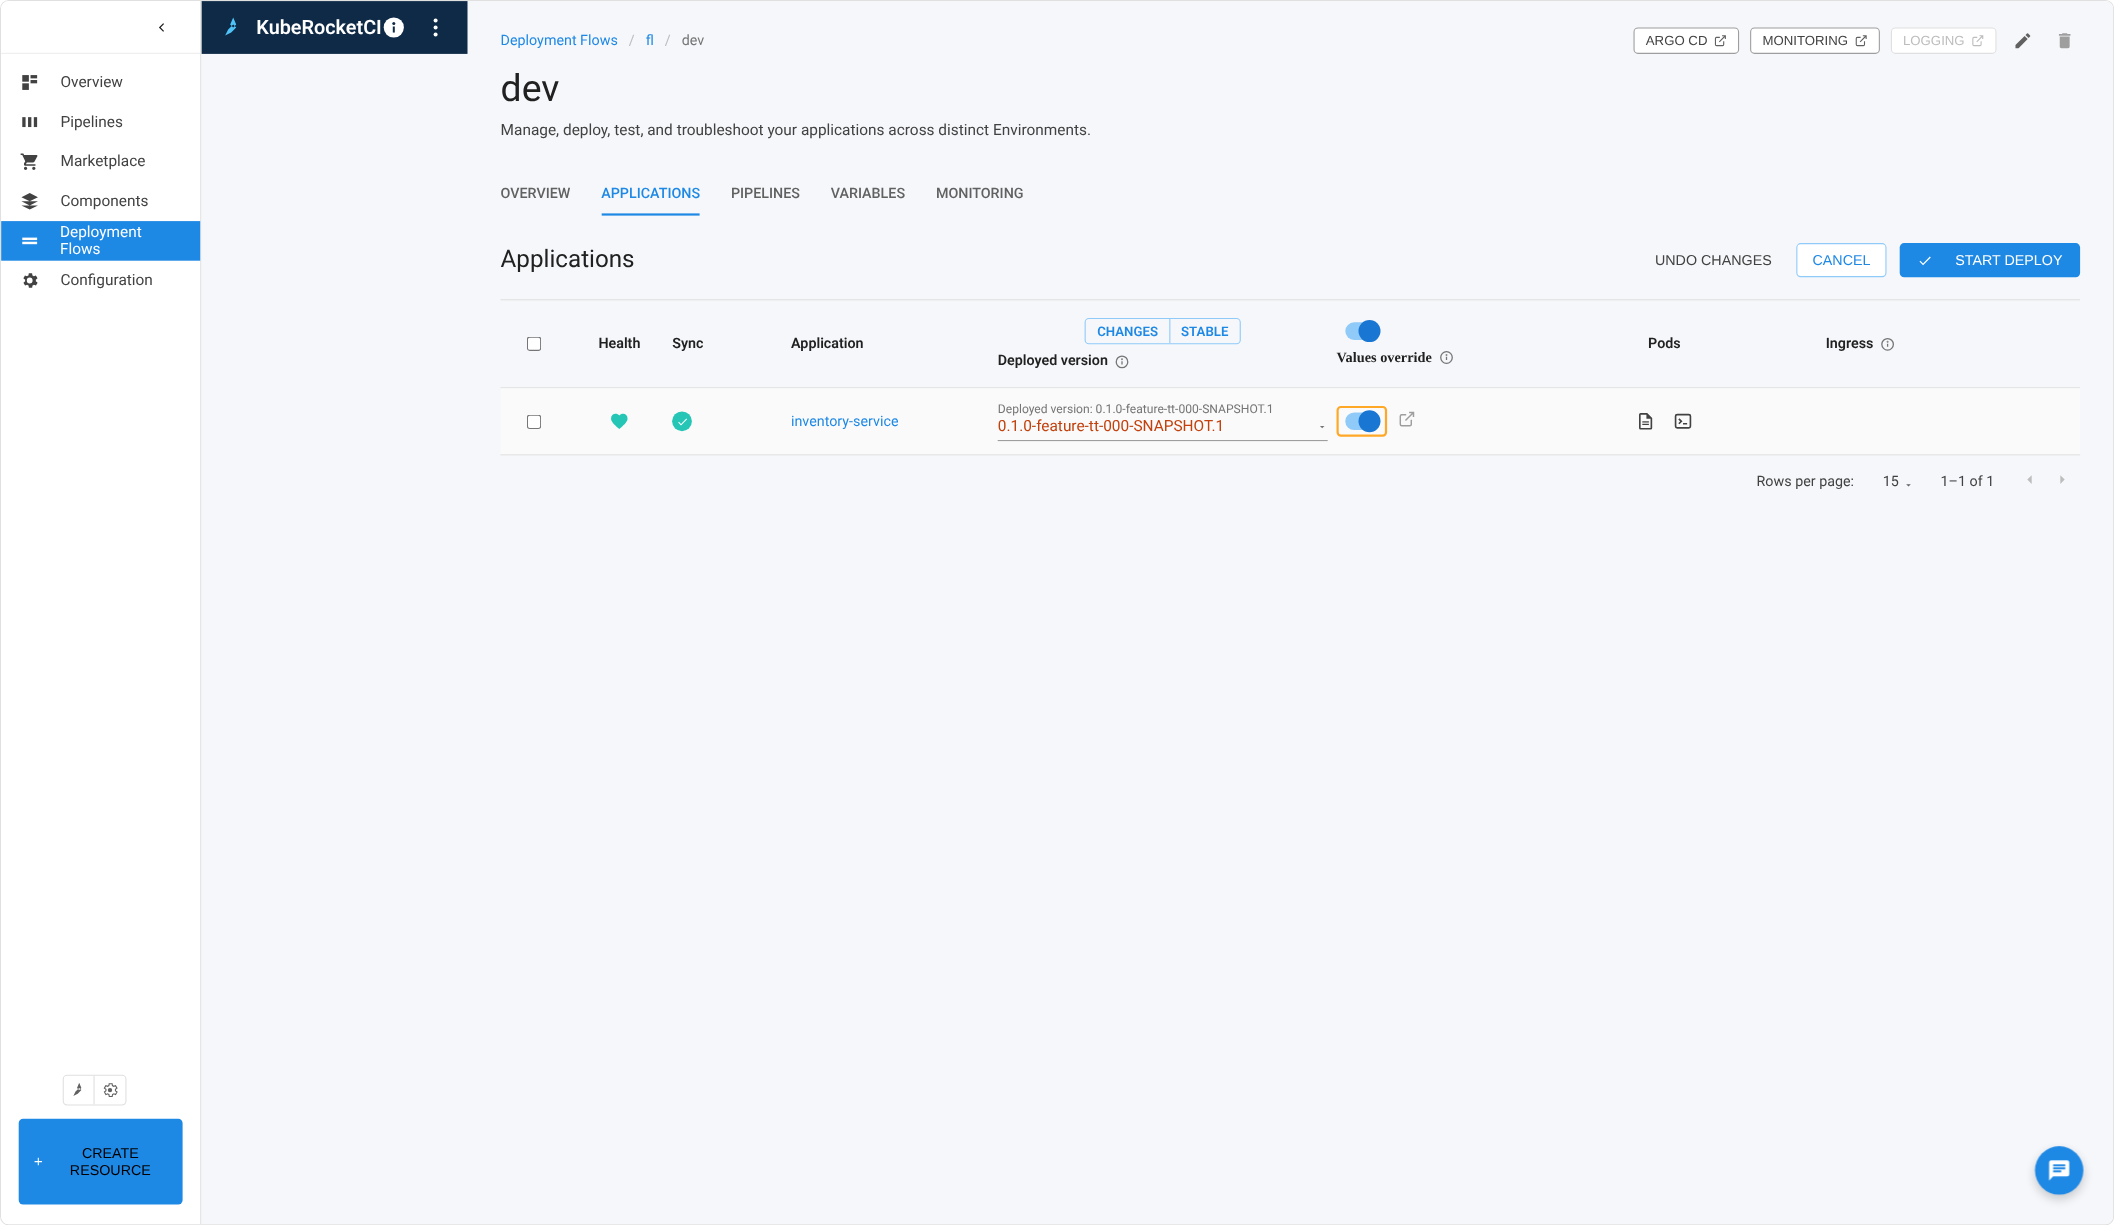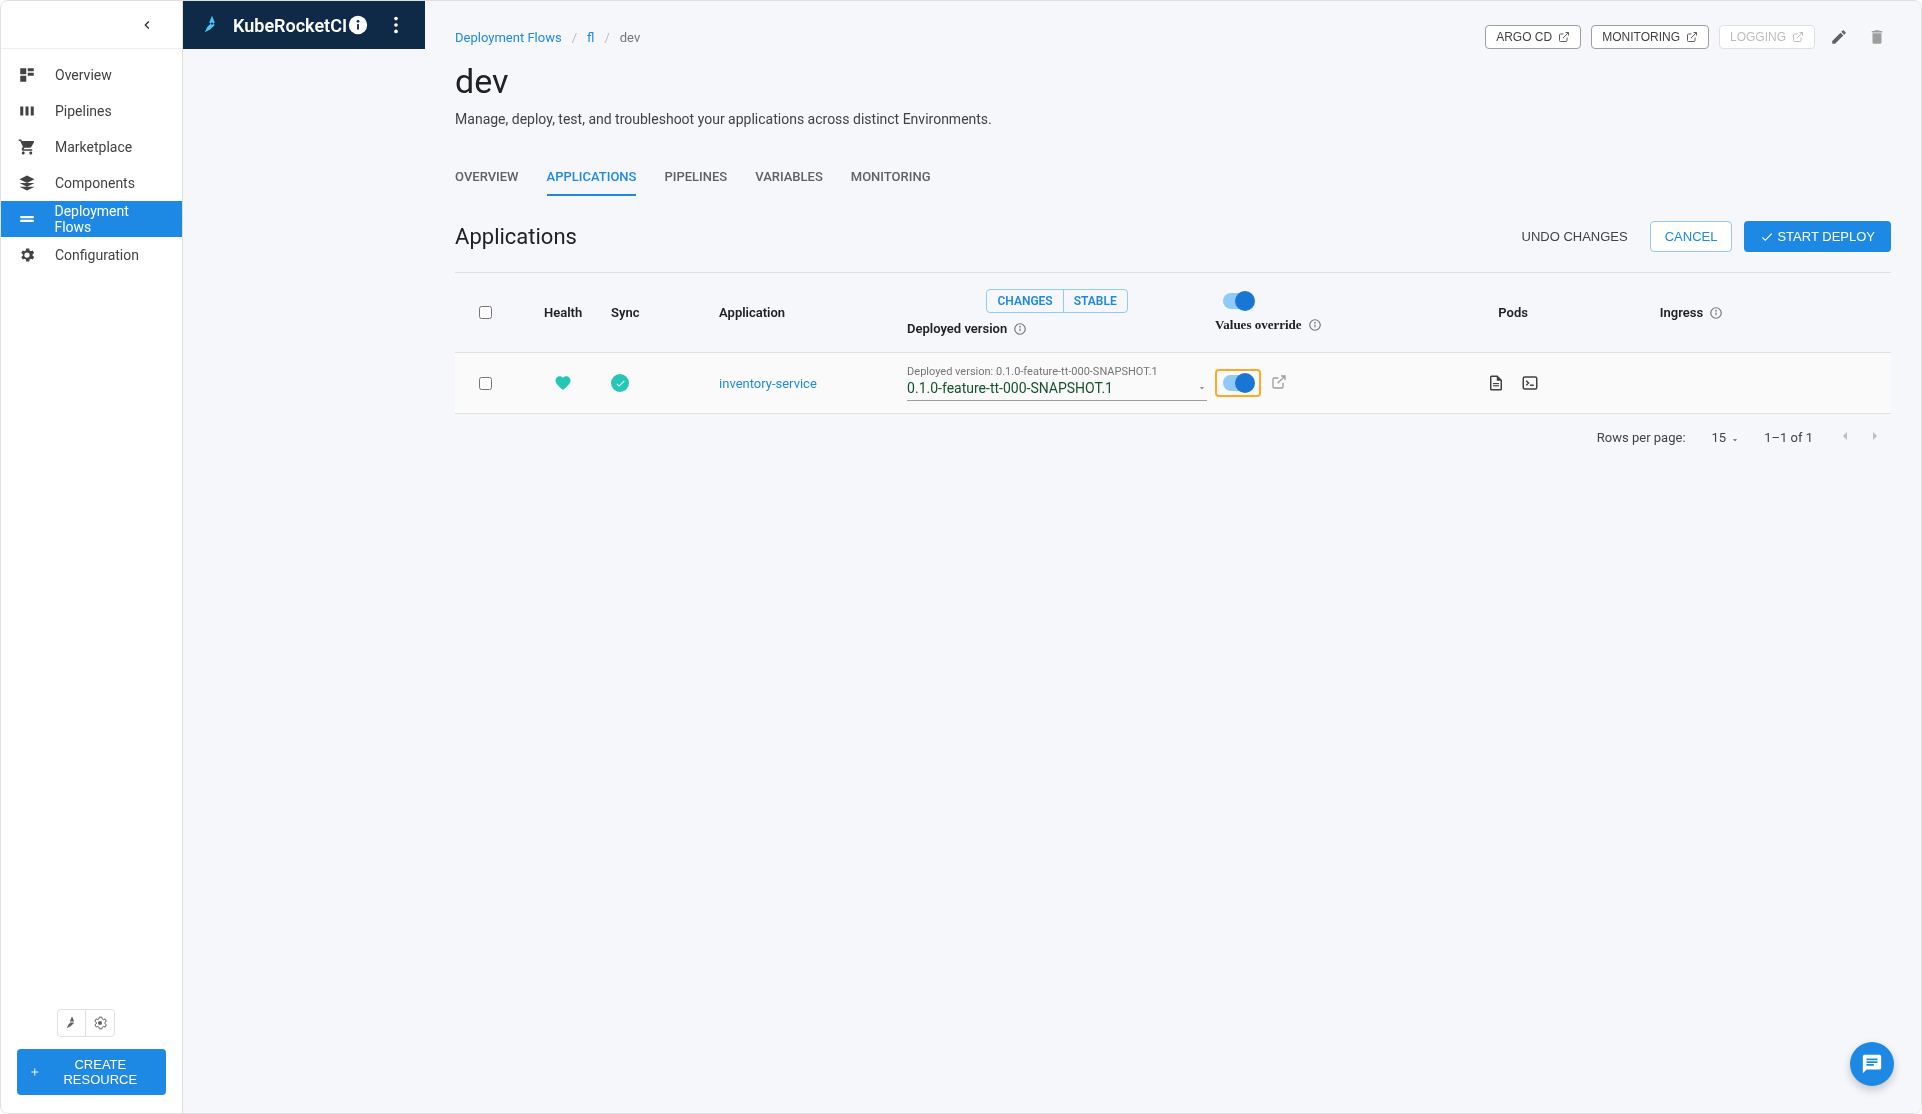--- a/index.html
+++ b/index.html
@@ -15,21 +15,21 @@
 .nav-item { display: flex; align-items: center; height: 36px; padding: 0 16px; gap: 18px; color: #424242; cursor: pointer; }
 .nav-item.active { background: #1e88e5; color: #fff; }
 .nav-item .icon { width: 20px; display: flex; align-items: center; justify-content: center; }
 .nav-item svg { width: 18px; height: 18px; }
 .nav-item.active svg { fill: #fff; }
 .nav-label { font-size: 14px; }
 .sidebar-footer { padding: 12px 16px 18px; }
 .footer-icons { display: flex; gap: 0; margin-bottom: 12px; margin-left: 40px; border: 1px solid #e0e0e0; border-radius: 4px; width: fit-content; }
 .footer-icons .fbtn { width: 28px; height: 26px; display: flex; align-items: center; justify-content: center; border-right: 1px solid #e0e0e0; }
 .footer-icons .fbtn:last-child { border-right: none; }
-.create-resource-btn { background: #1e88e5; color: #ffffff; border: none; border-radius: 4px; padding: 8px 12px; font-size: 13px; font-weight: 500; display: flex; align-items: center; gap: 6px; cursor: pointer; text-align: center; }
+.create-resource-btn { background: #1e88e5; color: #000000; border: none; border-radius: 4px; padding: 24px 12px; font-size: 13px; font-weight: 500; display: flex; align-items: center; gap: 6px; cursor: pointer; text-align: center; }
 
 
 .main { flex: 1; display: flex; background: #f5f7fa; }
 .topbar { height: 48px; background: #0e2a47; color: #fff; display: flex; align-items: center; padding: 0 18px; }
 .brand { display: flex; align-items: center; gap: 10px; font-size: 18px; font-weight: 600; }
 .brand svg { width: 22px; height: 22px; }
 .topbar-spacer { flex: 1; }
 .topbar-actions { display: flex; align-items: center; gap: 16px; }
 .topbar-actions .ticon { width: 22px; height: 22px; display: flex; align-items: center; justify-content: center; cursor: pointer; }
 
@@ -49,21 +49,21 @@
 
 .tabs { display: flex; gap: 28px; border-bottom: 1px solid transparent; margin-bottom: 24px; }
 .tab { font-size: 13px; font-weight: 500; color: #616161; padding: 10px 0; cursor: pointer; border-bottom: 2px solid transparent; }
 .tab.active { color: #1e88e5; border-bottom-color: #1e88e5; }
 
 .section-row { display: flex; align-items: center; justify-content: space-between; margin-bottom: 20px; }
 .section-title { font-size: 22px; font-weight: 400; }
 .section-actions { display: flex; align-items: center; gap: 12px; }
 .txt-btn { background: none; border: none; color: #424242; font-size: 13px; font-weight: 500; cursor: pointer; padding: 8px 10px; }
 .outline-btn { background: #fff; border: 1px solid #90caf9; color: #1e88e5; font-size: 13px; font-weight: 500; border-radius: 4px; padding: 7px 14px; cursor: pointer; }
-.primary-btn { background: #1e88e5; color: #fff; border: none; border-radius: 4px; padding: 8px 16px; font-size: 13px; font-weight: 500; display: flex; align-items: center; gap: 3px; cursor: pointer; }
+.primary-btn { background: #1e88e5; color: #fff; border: none; border-radius: 4px; padding: 8px 16px; font-size: 13px; font-weight: 500; display: flex; align-items: center; gap: 20px; cursor: pointer; }
 
 
 .table-wrap { border-top: 1px solid #e0e0e0; }
 .thead, .trow { display: grid; grid-template-columns: 60px 80px 100px 180px 300px 200px 180px 120px; align-items: center; gap: 8px; padding: 10px 0; }
 .thead { font-size: 13px; font-weight: 600; color: #212121; border-bottom: 1px solid #e0e0e0; padding-top: 16px; padding-bottom: 16px; }
 .trow { border-bottom: 1px solid #e0e0e0; background: #fafafa; padding: 12px 0; }
 .th, .td { display: flex; align-items: center; }
 .th.center, .td.center { justify-content: center; }
 .th.right, .td.right { justify-content: flex-end; padding-right: 8px; }
 
@@ -73,21 +73,21 @@
 
 .toggle { position: relative; width: 30px; height: 16px; background: #90caf9; border-radius: 10px; cursor: pointer; }
 .toggle::after { content: ""; position: absolute; right: -2px; top: -2px; width: 20px; height: 20px; background: #1976d2; border-radius: 50%; }
 
 .highlight-box { border: 2px solid #ffa726; border-radius: 4px; padding: 4px 6px; display: inline-flex; align-items: center; }
 
 .app-link { color: #1e88e5; text-decoration: none; font-size: 13px; }
 
 .version-field { width: 100%; }
 .version-label { font-size: 11px; color: #757575; margin-bottom: 2px; }
-.version-select { display: flex; align-items: center; justify-content: space-between; border-bottom: 1px solid #9e9e9e; padding-bottom: 4px; font-size: 14px; color: #14532d; cursor: pointer; }
+.version-select { display: flex; align-items: center; justify-content: space-between; border-bottom: 1px solid #9e9e9e; padding-bottom: 4px; font-size: 14px; color: #c2410c; cursor: pointer; }
 
 .info-icon { width: 14px; height: 14px; display: inline-flex; margin-left: 6px; color: #757575; }
 
 .pod-icons { display: flex; gap: 16px; }
 .pod-icons .picon { width: 18px; height: 18px; display: flex; align-items: center; justify-content: center; cursor: pointer; }
 
 .pagination { display: flex; align-items: center; justify-content: flex-end; gap: 24px; padding: 14px 8px; font-size: 13px; color: #424242; }
 .pagination .perpage { display: flex; align-items: center; gap: 26px; }
 .pagination .nav-arrows { display: flex; gap: 14px; }
 .pagination .nav-arrows .arrow { color: #bdbdbd; cursor: pointer; }

